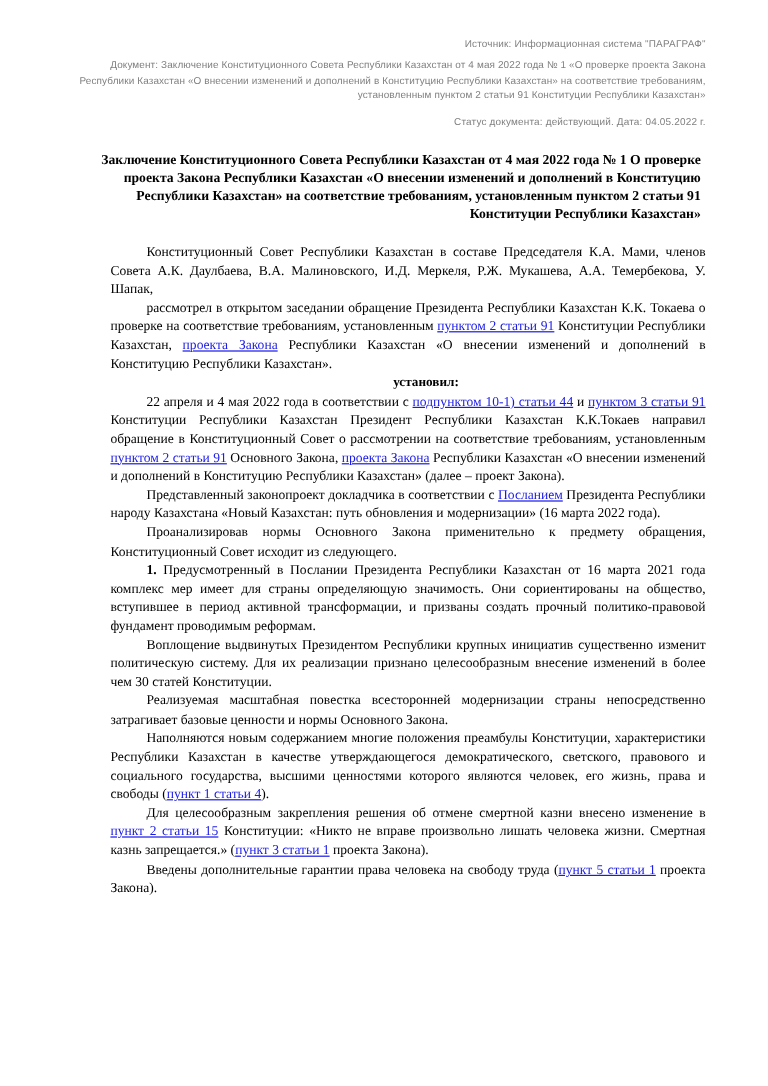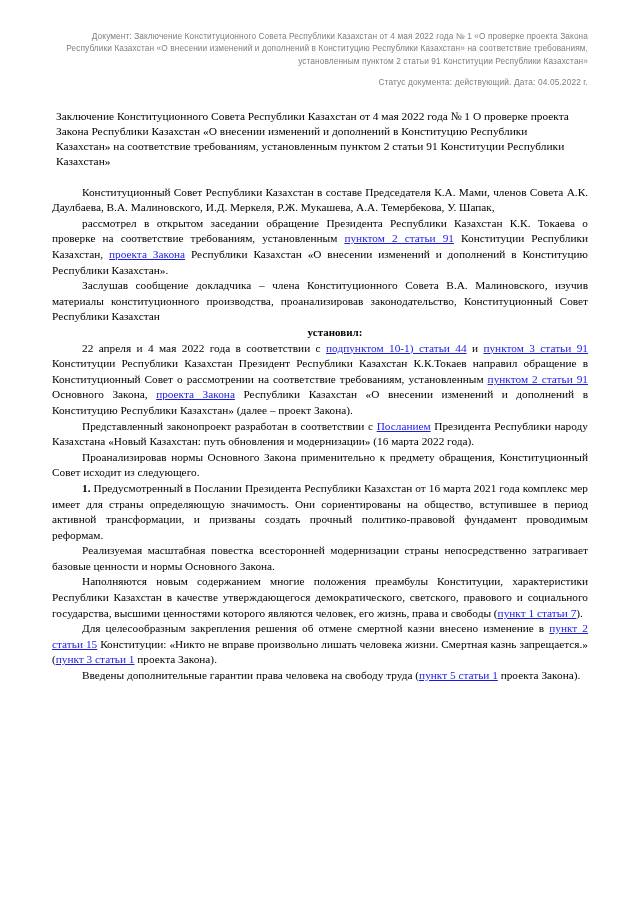--- a/index.html
+++ b/index.html
@@ -42,34 +42,35 @@
     letter-spacing: 0.1px;
   }
   .status-line {
     margin: 9px 0 0 0;
     letter-spacing: 0.15px;
   }
 
   
   .doc-title {
     margin: 20px 0 0 0;
-    text-align: left;
-    font-weight: normal;
+    text-align: right;
+    font-weight: bold;
     font-size: 11.4px;
     line-height: 15px;
     padding: 0 4px;
   }
 
   
   .doc-body {
     margin-top: 16px;
     font-size: 11.3px;
     line-height: 15.6px;
     text-align: justify;
     text-justify: inter-word;
+    margin-left: 40px;
   }
   .doc-body p {
     margin: 0;
     text-indent: 30px;
   }
   .ruling-head {
     margin: 22px 0 20px 0;
     text-align: center;
     font-weight: bold;
     text-indent: 0;
@@ -81,65 +82,66 @@
   b.num {
     font-weight: bold;
   }
 </style>
 </head>
 <body>
 
 <div class="page">
 
   <div class="doc-header">
+    <div class="source-line">Источник: Информационная система "ПАРАГРАФ"</div>
     <div class="doc-line">Документ: Заключение Конституционного Совета Республики Казахстан от 4 мая 2022 года № 1 «О проверке проекта Закона Республики Казахстан «О внесении изменений и дополнений в Конституцию Республики Казахстан» на соответствие требованиям, установленным пунктом 2 статьи 91 Конституции Республики Казахстан»</div>
     <div class="status-line">Статус документа: действующий. Дата: 04.05.2022 г.</div>
   </div>
 
   <div class="doc-title">Заключение Конституционного Совета Республики Казахстан от 4 мая 2022 года № 1 О проверке проекта Закона Республики Казахстан «О внесении изменений и дополнений в Конституцию Республики Казахстан» на соответствие требованиям, установленным пунктом 2 статьи 91 Конституции Республики Казахстан»</div>
 
   <div class="doc-body">
 
     <p>
       <span>Конституционный Совет Республики Казахстан в составе Председателя К.А. Мами, членов Совета А.К. Даулбаева, В.А. Малиновского, И.Д. Меркеля, Р.Ж. Мукашева, А.А. Темербекова, У. Шапак,</span>
     </p>
 
     <p>
       <span>рассмотрел в открытом заседании обращение Президента Республики Казахстан К.К. Токаева о проверке на соответствие требованиям, установленным </span><a class="lnk" href="#">пунктом 2 статьи 91</a><span> Конституции Республики Казахстан, </span><a class="lnk" href="#">проекта Закона</a><span> Республики Казахстан «О внесении изменений и дополнений в Конституцию Республики Казахстан».</span>
     </p>
 
-    <p>
-      <span>Заслушав сообщение докладчика – члена Конституционного Совета В.А. Малиновского, изучив материалы конституционного производства, проанализировав законодательство, Конституционный Совет Республики Казахстан</span>
-    </p>
 
     <p class="ruling-head">установил:</p>
 
     <p>
       <span>22 апреля и 4 мая 2022 года в соответствии с </span><a class="lnk" href="#">подпунктом 10-1) статьи 44</a><span> и </span><a class="lnk" href="#">пунктом 3 статьи 91</a><span> Конституции Республики Казахстан Президент Республики Казахстан К.К.Токаев направил обращение в Конституционный Совет о рассмотрении на соответствие требованиям, установленным </span><a class="lnk" href="#">пунктом 2 статьи 91</a><span> Основного Закона, </span><a class="lnk" href="#">проекта Закона</a><span> Республики Казахстан «О внесении изменений и дополнений в Конституцию Республики Казахстан» (далее – проект Закона).</span>
     </p>
 
     <p>
-      <span>Представленный законопроект разработан в соответствии с </span><a class="lnk" href="#">Посланием</a><span> Президента Республики народу Казахстана «Новый Казахстан: путь обновления и модернизации» (16 марта 2022 года).</span>
+      <span>Представленный законопроект докладчика в соответствии с </span><a class="lnk" href="#">Посланием</a><span> Президента Республики народу Казахстана «Новый Казахстан: путь обновления и модернизации» (16 марта 2022 года).</span>
     </p>
 
     <p>
       <span>Проанализировав нормы Основного Закона применительно к предмету обращения, Конституционный Совет исходит из следующего.</span>
     </p>
 
     <p>
       <b class="num">1.</b><span> Предусмотренный в Послании Президента Республики Казахстан от 16 марта 2021 года комплекс мер имеет для страны определяющую значимость. Они сориентированы на общество, вступившее в период активной трансформации, и призваны создать прочный политико-правовой фундамент проводимым реформам.</span>
     </p>
 
+    <p>
+      <span>Воплощение выдвинутых Президентом Республики крупных инициатив существенно изменит политическую систему. Для их реализации признано целесообразным внесение изменений в более чем 30 статей Конституции.</span>
+    </p>
 
     <p>
       <span>Реализуемая масштабная повестка всесторонней модернизации страны непосредственно затрагивает базовые ценности и нормы Основного Закона.</span>
     </p>
 
     <p>
-      <span>Наполняются новым содержанием многие положения преамбулы Конституции, характеристики Республики Казахстан в качестве утверждающегося демократического, светского, правового и социального государства, высшими ценностями которого являются человек, его жизнь, права и свободы (</span><a class="lnk" href="#">пункт 1 статьи 7</a><span>).</span>
+      <span>Наполняются новым содержанием многие положения преамбулы Конституции, характеристики Республики Казахстан в качестве утверждающегося демократического, светского, правового и социального государства, высшими ценностями которого являются человек, его жизнь, права и свободы (</span><a class="lnk" href="#">пункт 1 статьи 4</a><span>).</span>
     </p>
 
     <p>
       <span>Для целесообразным закрепления решения об отмене смертной казни внесено изменение в </span><a class="lnk" href="#">пункт 2 статьи 15</a><span> Конституции: «Никто не вправе произвольно лишать человека жизни. Смертная казнь запрещается.» (</span><a class="lnk" href="#">пункт 3 статьи 1</a><span> проекта Закона).</span>
     </p>
 
     <p>
       <span>Введены дополнительные гарантии права человека на свободу труда (</span><a class="lnk" href="#">пункт 5 статьи 1</a><span> проекта Закона).</span>
     </p>
 

